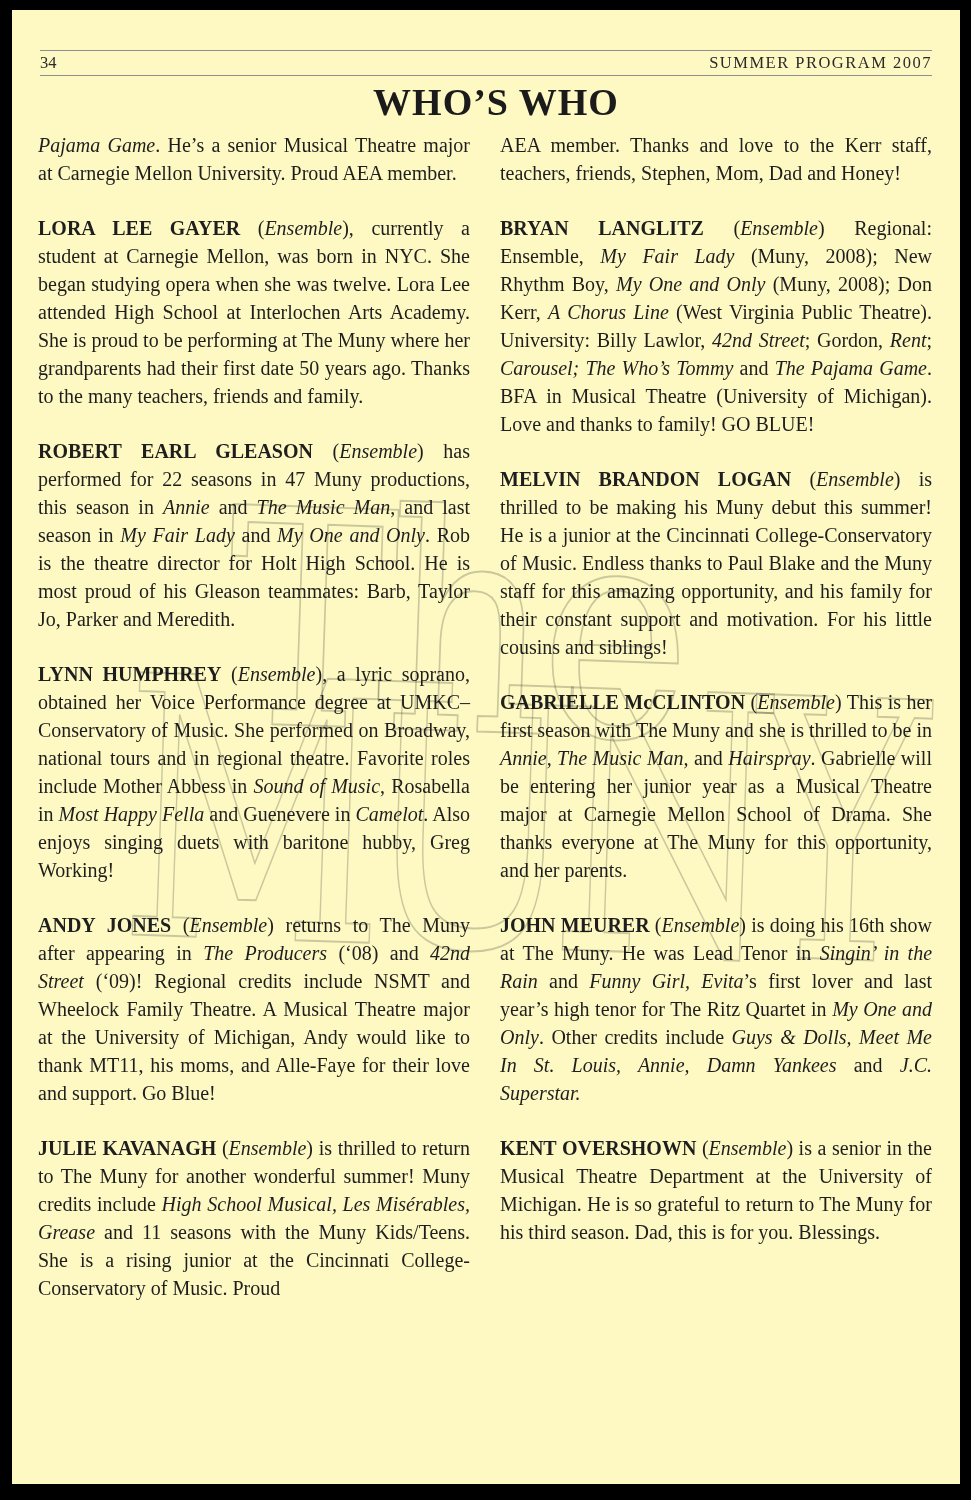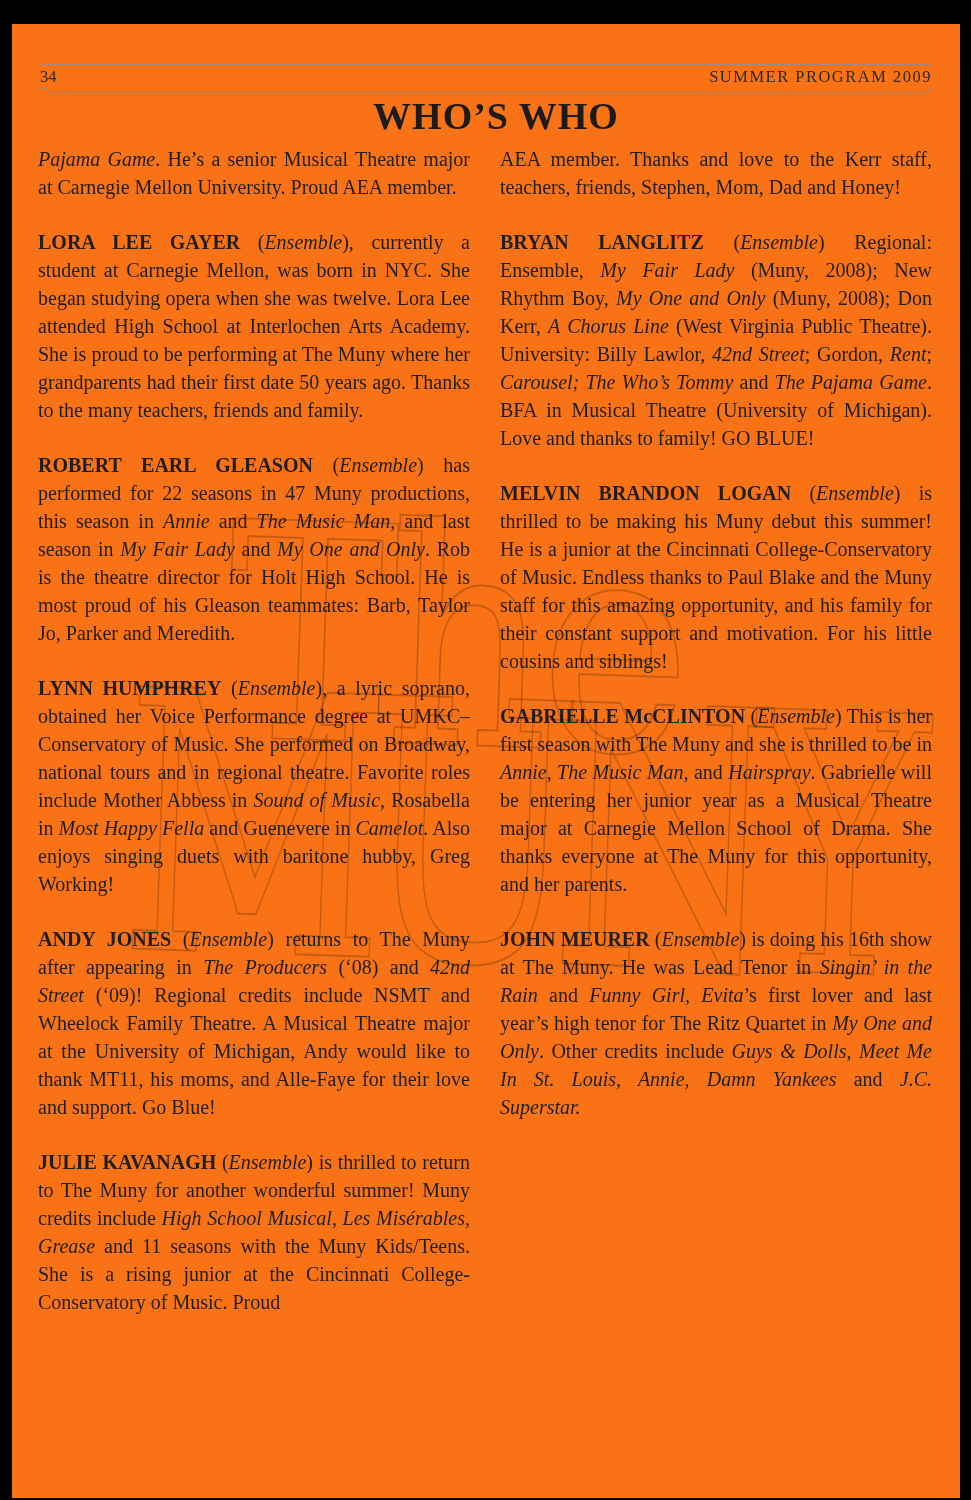--- a/index.html
+++ b/index.html
@@ -5,23 +5,23 @@
   html,body{margin:0;padding:0;}
   body{
     width:971px;height:1500px;
     background:#000;
     position:relative;
     font-family:"Liberation Serif", serif;
     overflow:hidden;
   }
   .page{
     position:absolute;
-    left:12px;top:24px;
+    left:12px;top:10px;
     width:948px;height:1474px;
-    background:#f97316;
+    background:#fef9c3;
     overflow:hidden;
   }
   
   .hdr{
     position:absolute;
     left:28px;right:28px;top:40px;
     border-top:1px solid #8f8f8f;
     border-bottom:1px solid #8f8f8f;
     display:flex;
     justify-content:space-between;
@@ -95,21 +95,21 @@
     white-space:nowrap;
   }
 </style>
 </head>
 <body>
 
 <div class="page">
 
   <div class="hdr">
     <span class="num">34</span>
-    <span class="prog">SUMMER PROGRAM 2009</span>
+    <span class="prog">SUMMER PROGRAM 2007</span>
   </div>
 
   <div class="title">WHO’S WHO</div>
 
   <div class="watermark" aria-hidden="true">
     <div class="wm-the">The</div>
     <div class="wm-muny">MUNY</div>
   </div>
 
   <div class="content">
@@ -120,16 +120,17 @@
         <p class="bio"><span class="b">LYNN HUMPHREY</span><span> (</span><span class="i">Ensemble</span><span>), a lyric soprano, obtained her Voice Performance degree at UMKC– Conservatory of Music. She performed on Broadway, national tours and in regional theatre. Favorite roles include Mother Abbess in </span><span class="i">Sound of Music</span><span>, Rosabella in </span><span class="i">Most Happy Fella</span><span> and Guenevere in </span><span class="i">Camelot</span><span>.  Also enjoys singing duets with baritone hubby, Greg Working!</span></p>
         <p class="bio"><span class="b">ANDY JONES</span><span> (</span><span class="i">Ensemble</span><span>) returns to The Muny after appearing in </span><span class="i">The Producers</span><span> (‘08) and </span><span class="i">42nd Street</span><span> (‘09)! Regional credits include NSMT and Wheelock Family Theatre. A Musical Theatre major at the University of Michigan, Andy would like to thank MT11, his moms, and Alle-Faye for their love and support.  Go Blue!</span></p>
         <p class="bio"><span class="b">JULIE KAVANAGH</span><span> (</span><span class="i">Ensemble</span><span>) is thrilled to return to The Muny for another wonderful summer! Muny credits include </span><span class="i">High School Musical, Les Misérables, Grease</span><span> and 11 seasons with the Muny Kids/Teens. She is a rising junior at the Cincinnati College-Conservatory of Music. Proud</span></p>
       </div>
     <div class="col">
         <p class="bio"><span>AEA member. Thanks and love to the Kerr staff, teachers, friends, Stephen, Mom, Dad and Honey!</span></p>
         <p class="bio"><span class="b">BRYAN LANGLITZ</span><span> (</span><span class="i">Ensemble</span><span>) Regional: Ensemble, </span><span class="i">My Fair Lady</span><span> (Muny, 2008); New Rhythm Boy, </span><span class="i">My One and Only</span><span> (Muny, 2008); Don Kerr, </span><span class="i">A Chorus Line</span><span> (West Virginia Public Theatre). University: Billy Lawlor, </span><span class="i">42nd Street</span><span>; Gordon, </span><span class="i">Rent</span><span>; </span><span class="i">Carousel; The Who’s Tommy</span><span> and </span><span class="i">The Pajama Game</span><span>. BFA in Musical Theatre (University of Michigan). Love and thanks to family! GO BLUE!</span></p>
         <p class="bio"><span class="b">MELVIN BRANDON LOGAN</span><span> (</span><span class="i">Ensemble</span><span>) is thrilled to be making his Muny debut this summer! He is a junior at the Cincinnati College-Conservatory of Music. Endless thanks to Paul Blake and the Muny staff for this amazing opportunity, and his family for their constant support and motivation. For his little cousins and siblings!</span></p>
         <p class="bio"><span class="b">GABRIELLE McCLINTON</span><span> (</span><span class="i">Ensemble</span><span>) This is her first season with The Muny and she is thrilled to be in </span><span class="i">Annie, The Music Man,</span><span> and </span><span class="i">Hairspray</span><span>. Gabrielle will be entering her junior year as a Musical Theatre major at Carnegie Mellon School of Drama. She thanks everyone at The Muny for this opportunity, and her parents.</span></p>
         <p class="bio"><span class="b">JOHN MEURER</span><span> (</span><span class="i">Ensemble</span><span>) is doing his 16th show at The Muny.  He was Lead Tenor in </span><span class="i">Singin’ in the Rain</span><span> and </span><span class="i">Funny Girl,</span><span> </span><span class="i">Evita</span><span>’s first  lover and last year’s high tenor for The Ritz Quartet in </span><span class="i">My One and Only</span><span>. Other credits include </span><span class="i">Guys &amp; Dolls, Meet Me In St. Louis, Annie, Damn Yankees</span><span> and </span><span class="i">J.C. Superstar.</span></p>
+        <p class="bio"><span class="b">KENT OVERSHOWN</span><span> (</span><span class="i">Ensemble</span><span>) is a senior in the Musical Theatre Department at the University of Michigan. He is so grateful to return to The Muny for his third season. Dad, this is for you. Blessings.</span></p>
       </div>
   </div>
 
 </div>
 
 </body></html>

